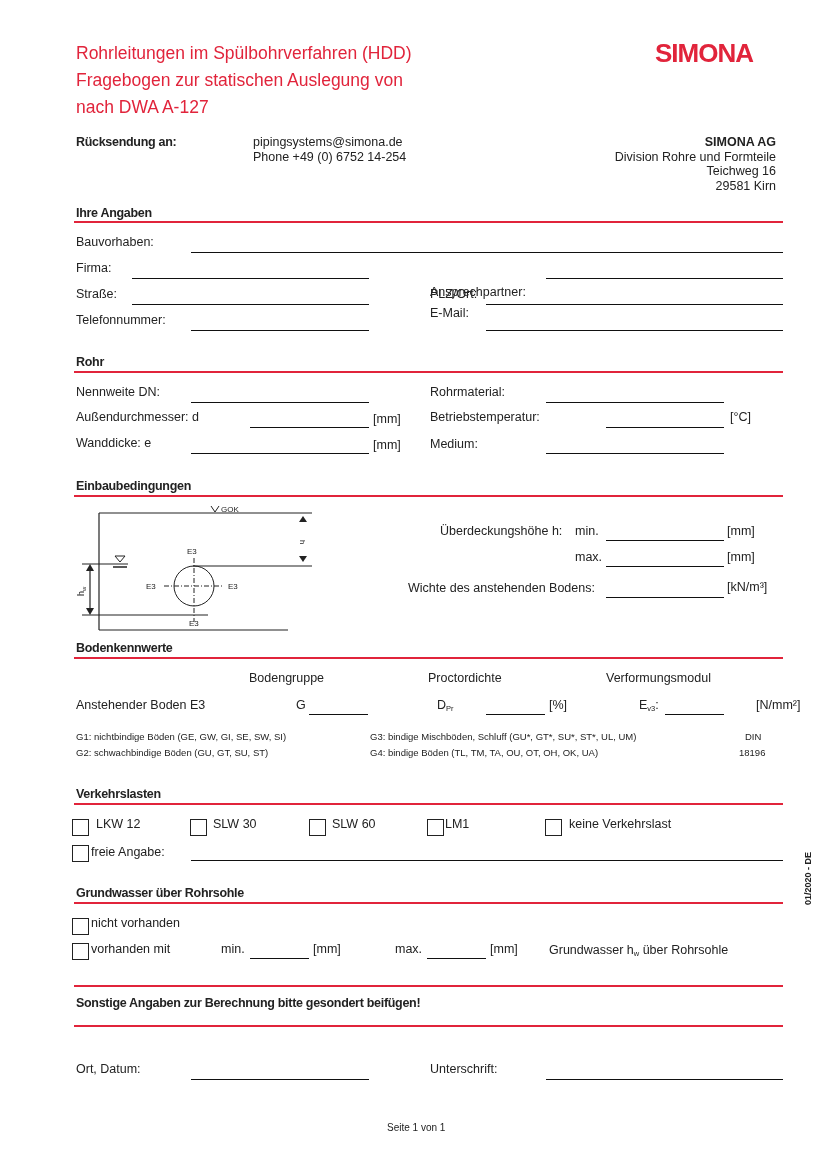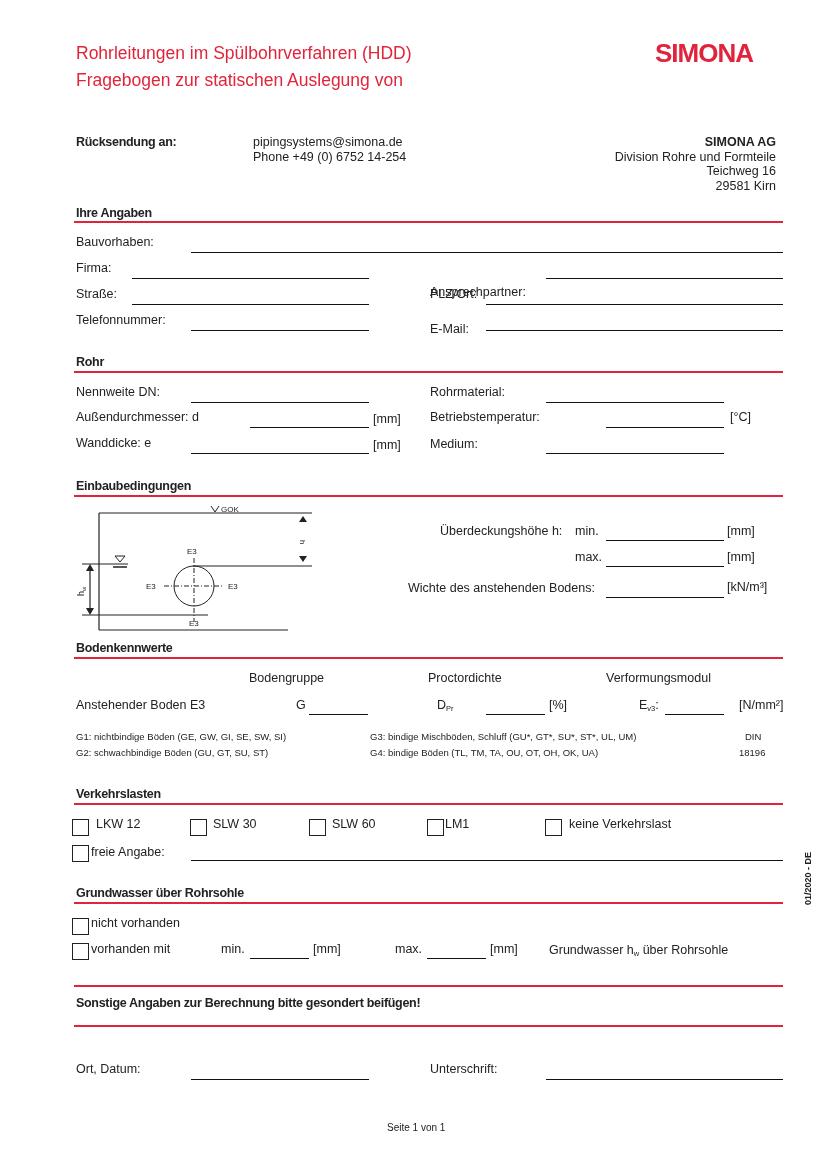--- a/index.html
+++ b/index.html
@@ -19,20 +19,21 @@
   .sub { font-size: 7.5px; vertical-align: -2px; }
   .addr { right: 51px; top: 135px; text-align: right; line-height: 14.5px; font-size: 12.5px; }
   .vert { left: 794px; top: 845px; transform: rotate(-90deg); transform-origin: left top; font-size: 9px; font-weight: bold; white-space: nowrap; position: absolute; }
 </style>
 </head>
 <body>
 
 <div class="abs title">
   <div>Rohrleitungen im Spülbohrverfahren (HDD)</div>
   <div>Fragebogen zur statischen Auslegung von</div>
+  <div>nach DWA A-127</div>
 </div>
 <div class="abs logo">SIMONA</div>
 
 <div class="lbl bold" style="left:76px;top:135px;letter-spacing:-0.3px;">Rücksendung an:</div>
 <div class="lbl" style="left:253px;top:135px;">pipingsystems@simona.de</div>
 <div class="lbl" style="left:253px;top:150px;">Phone +49 (0) 6752 14-254</div>
 <div class="abs addr">
   <div class="bold">SIMONA  AG</div>
   <div>Division Rohre und Formteile</div>
   <div>Teichweg 16</div>
@@ -50,21 +51,21 @@
 <div class="lbl" style="left:430px;top:269px;margin-top:16px;">Ansprechpartner:</div>
 <div class="uline" style="left:546px;top:278px;width:237px;"></div>
 
 <div class="lbl" style="left:76px;top:287px;">Straße:</div>
 <div class="uline" style="left:132px;top:304px;width:237px;"></div>
 <div class="lbl" style="left:430px;top:287px;">PLZ/Ort:</div>
 <div class="uline" style="left:486px;top:304px;width:297px;"></div>
 
 <div class="lbl" style="left:76px;top:313px;">Telefonnummer:</div>
 <div class="uline" style="left:191px;top:330px;width:178px;"></div>
-<div class="lbl" style="left:430px;top:322px;">E-Mail:</div>
+<div class="lbl" style="left:430px;top:306px;">E-Mail:</div>
 <div class="uline" style="left:486px;top:330px;width:297px;"></div>
 
 <div class="lbl hdr" style="left:76px;top:355px;">Rohr</div>
 <div class="redline" style="top:371px;"></div>
 
 <div class="lbl" style="left:76px;top:385px;">Nennweite DN:</div>
 <div class="uline" style="left:191px;top:402px;width:178px;"></div>
 <div class="lbl" style="left:430px;top:385px;">Rohrmaterial:</div>
 <div class="uline" style="left:546px;top:402px;width:178px;"></div>
 
@@ -141,21 +142,21 @@
 <div class="lbl" style="left:606px;top:671px;">Verformungsmodul</div>
 
 <div class="lbl" style="left:76px;top:698px;">Anstehender Boden E3</div>
 <div class="lbl" style="left:296px;top:698px;">G</div>
 <div class="uline" style="left:309px;top:714px;width:59px;"></div>
 <div class="lbl" style="left:437px;top:698px;"><span>D</span><span class="sub">Pr</span></div>
 <div class="uline" style="left:486px;top:714px;width:59px;"></div>
 <div class="unit" style="left:549px;top:698px;">[%]</div>
 <div class="lbl" style="left:639px;top:698px;"><span>E</span><span class="sub">v3</span><span>:</span></div>
 <div class="uline" style="left:665px;top:714px;width:59px;"></div>
-<div class="unit" style="left:731px;top:698px;padding-left:8px;">[N/mm²]</div>
+<div class="unit" style="left:748px;top:698px;padding-left:8px;">[N/mm²]</div>
 
 <div class="small" style="left:76px;top:731px;">G1: nichtbindige Böden (GE, GW, GI, SE, SW, SI)</div>
 <div class="small" style="left:76px;top:747px;">G2: schwachbindige Böden (GU, GT, SU, ST)</div>
 <div class="small" style="left:370px;top:731px;">G3: bindige Mischböden, Schluff (GU*, GT*, SU*, ST*, UL, UM)</div>
 <div class="small" style="left:370px;top:747px;">G4: bindige Böden (TL, TM, TA, OU, OT, OH, OK, UA)</div>
 <div class="small" style="left:745px;top:731px;">DIN</div>
 <div class="small" style="left:739px;top:747px;">18196</div>
 
 <div class="lbl hdr" style="left:76px;top:787px;">Verkehrslasten</div>
 <div class="redline" style="top:803px;"></div>

